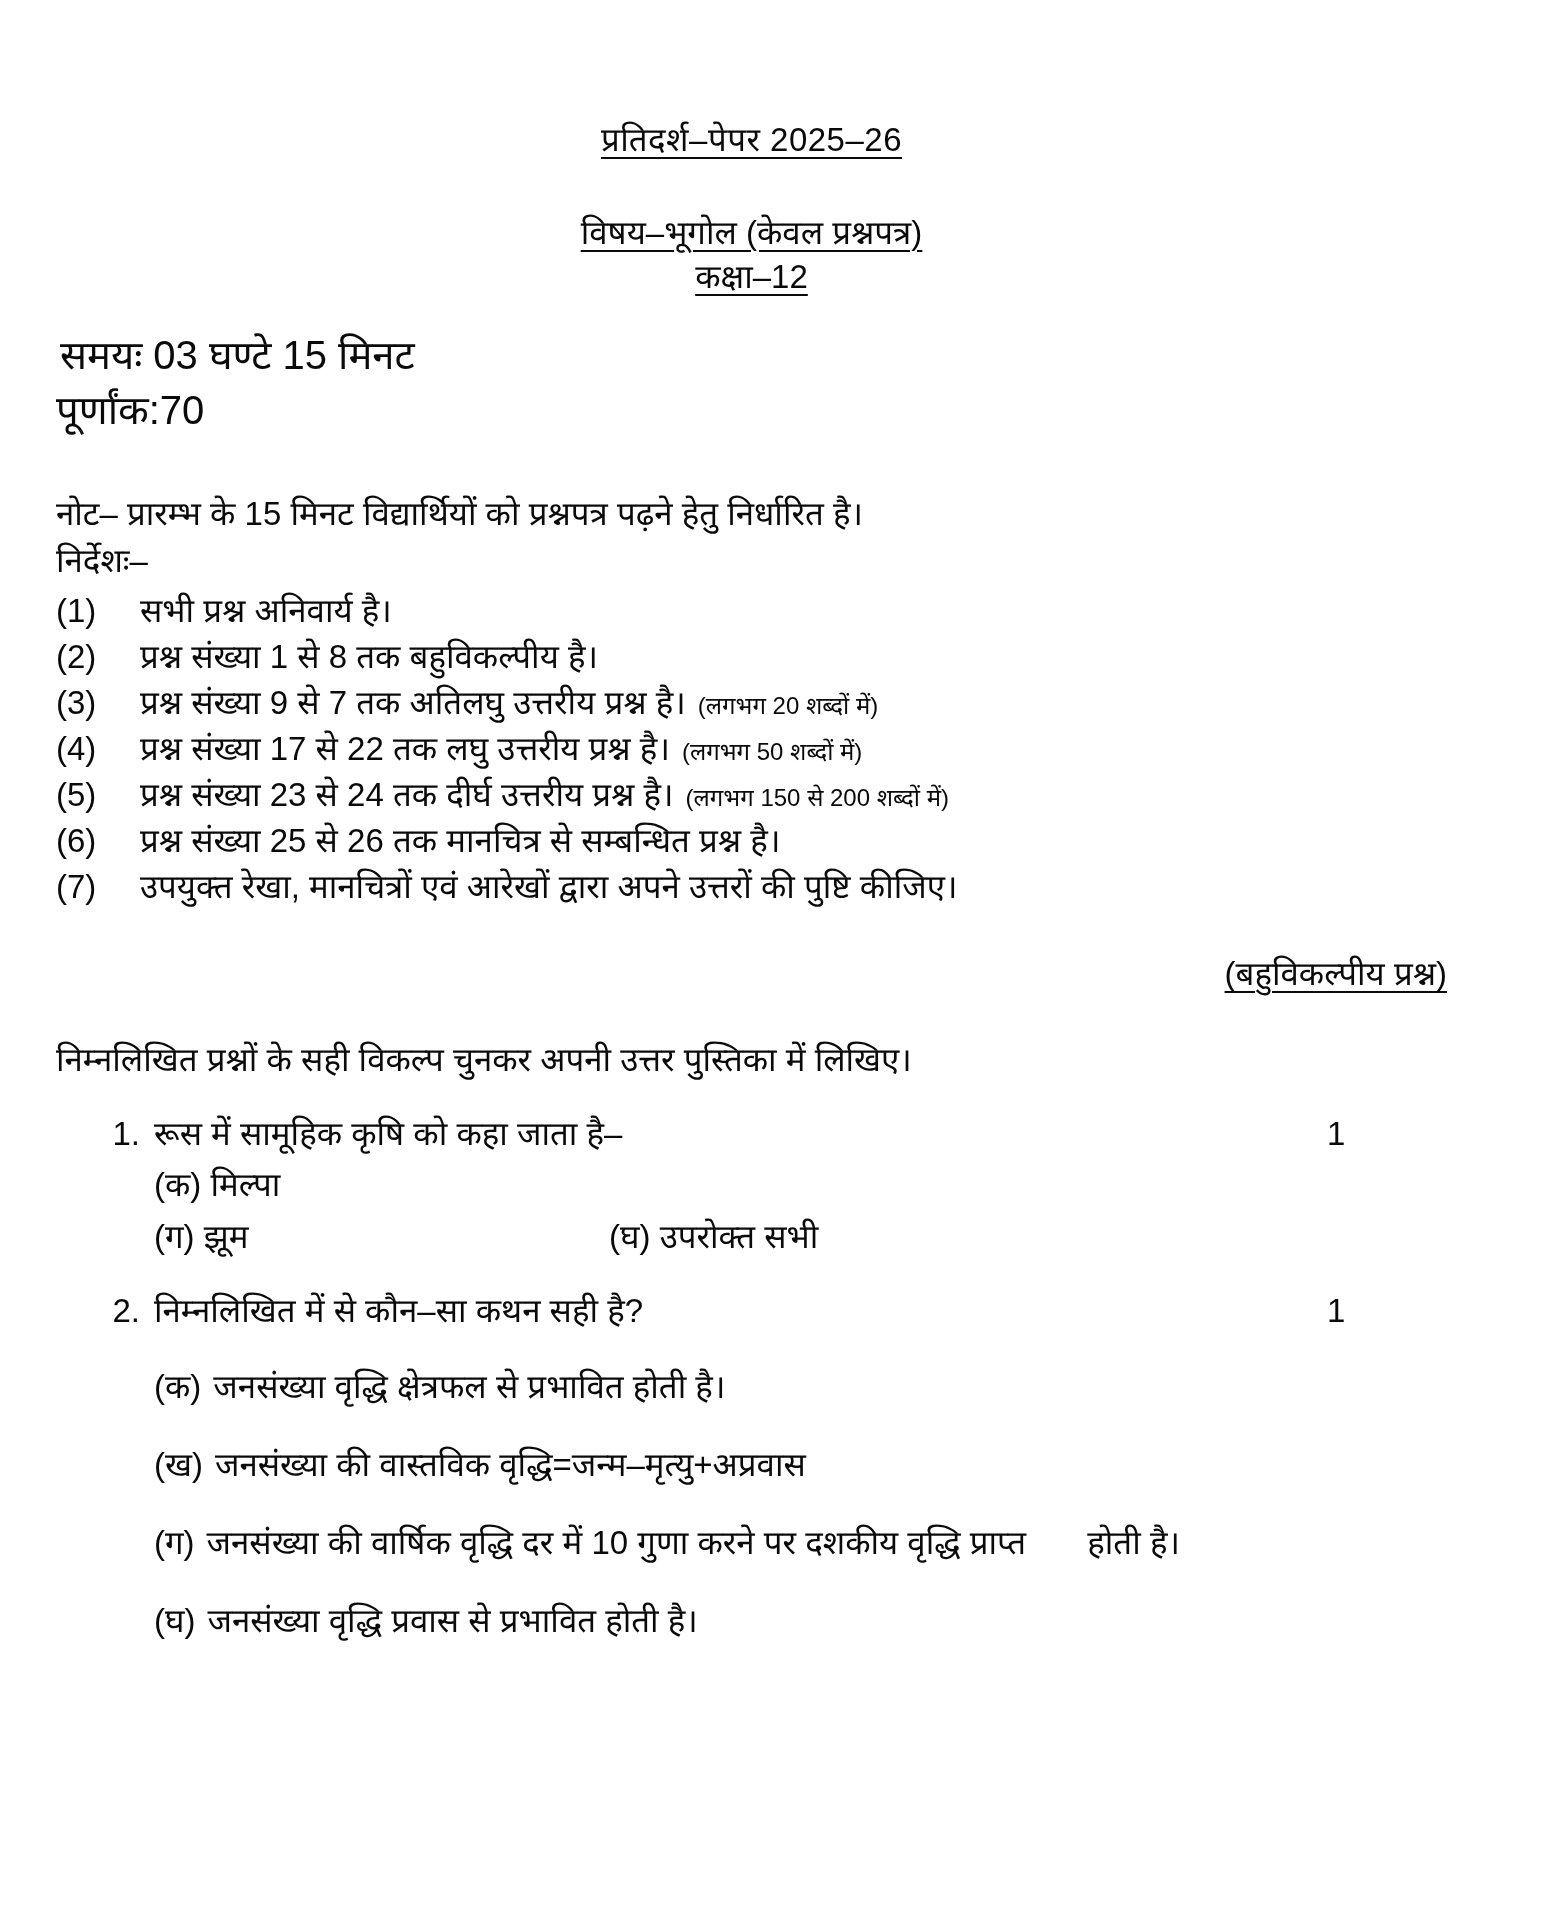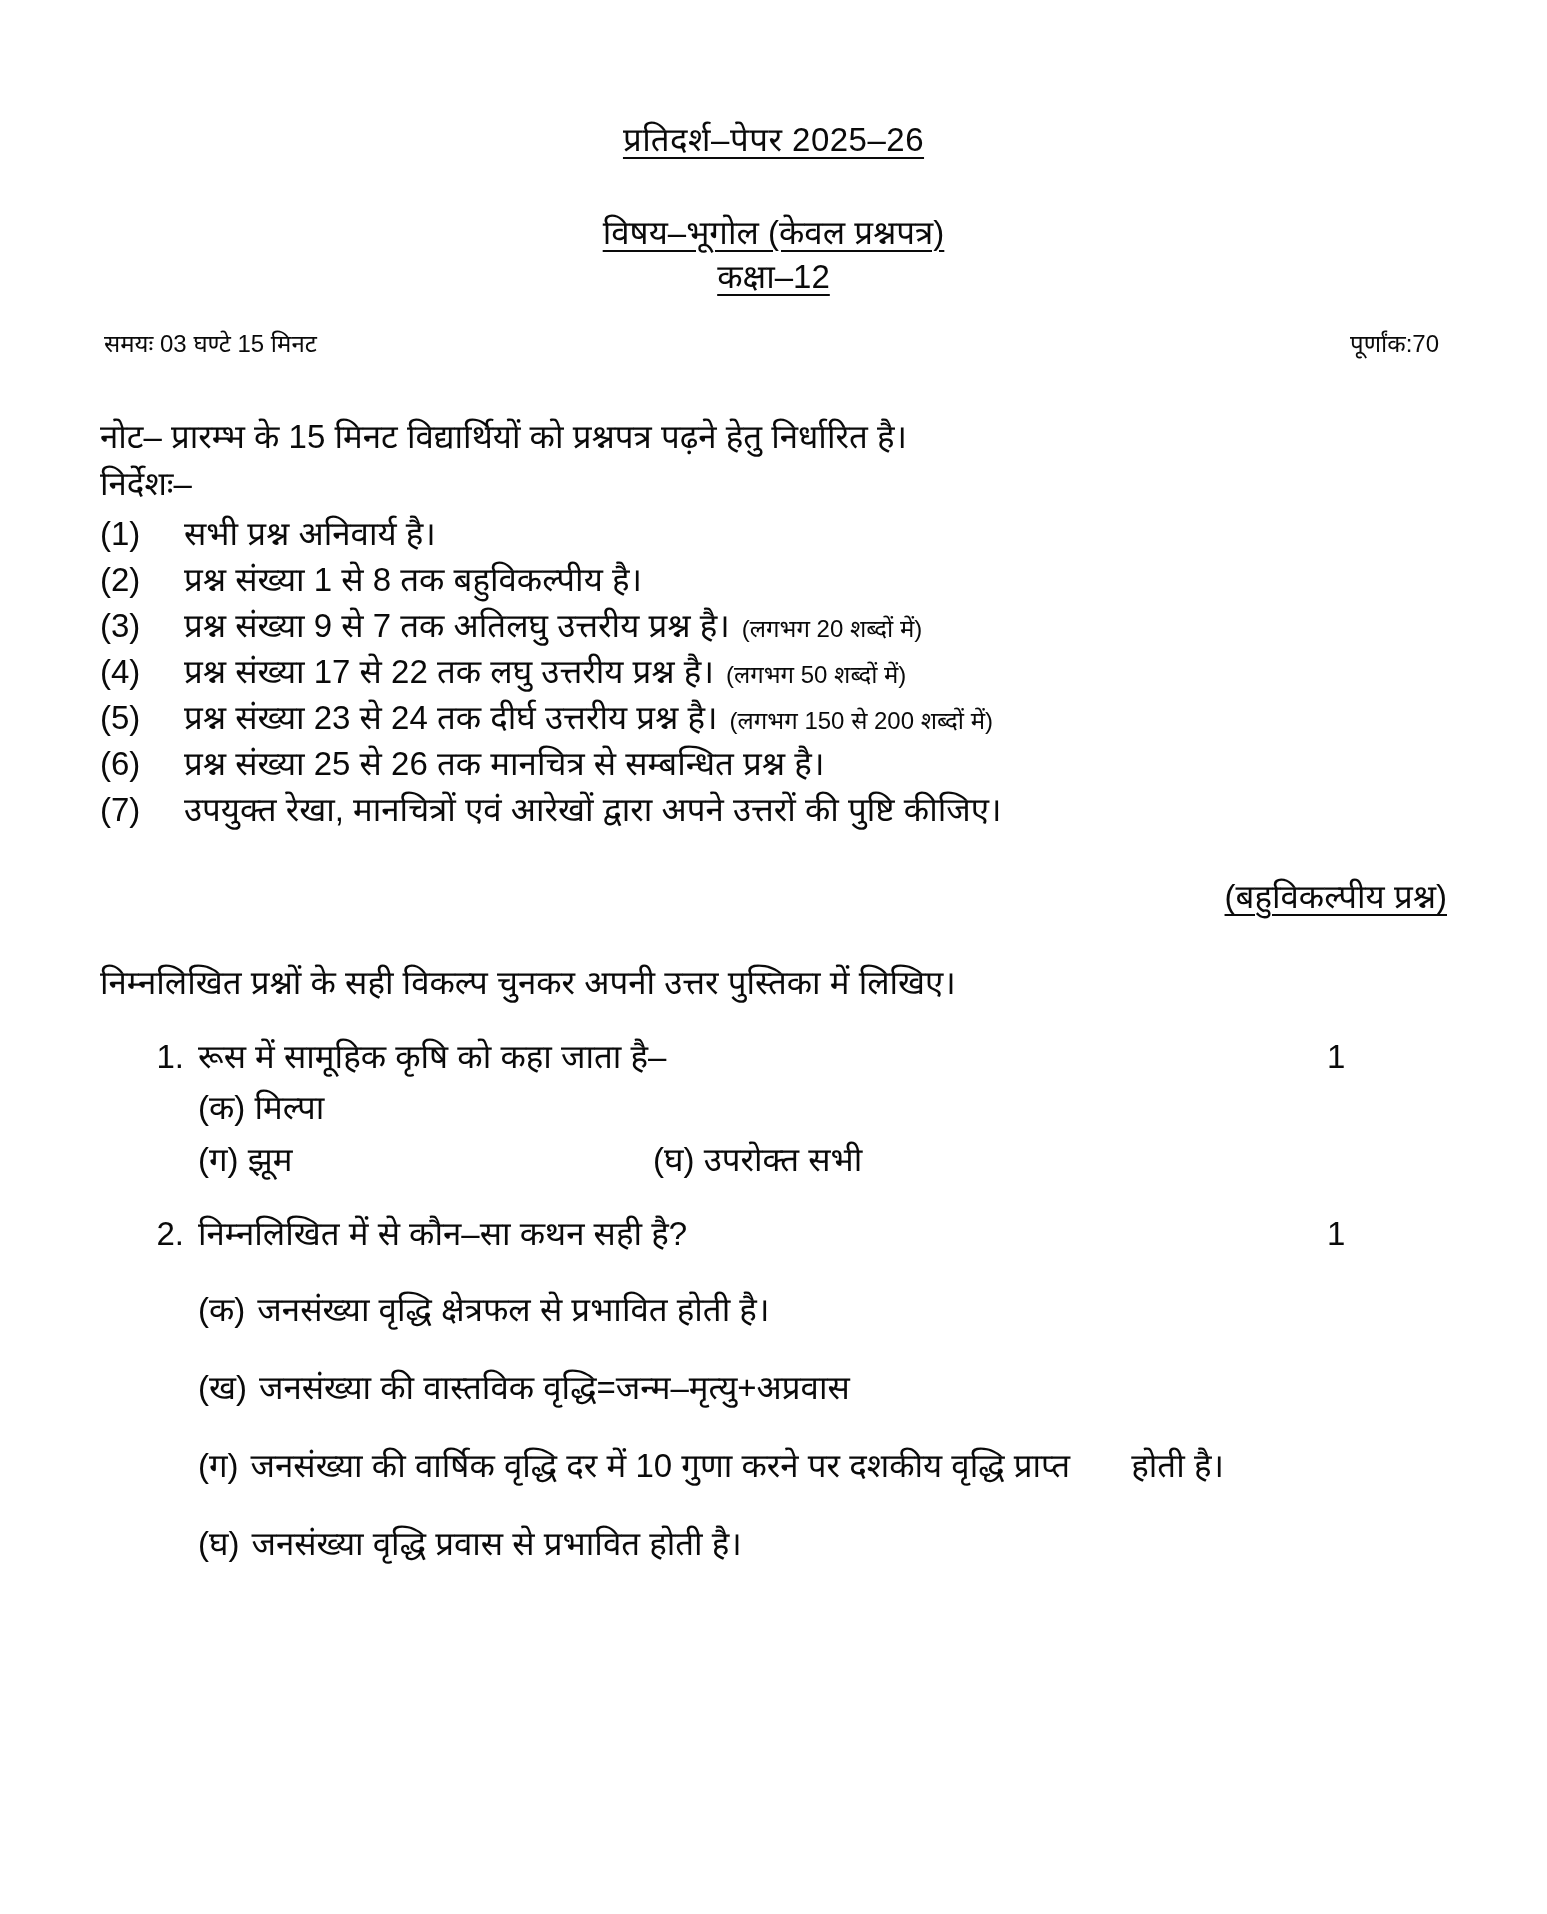--- a/index.html
+++ b/index.html
@@ -12,21 +12,21 @@
     height: 1914px;
     font-family: "Liberation Sans", "DejaVu Sans", sans-serif;
     color: #0a0a0a;
     position: relative;
     overflow: hidden;
   }
   .page {
     width: 1547px;
     height: 1914px;
     box-sizing: border-box;
-    padding: 118px 100px 0 100px;
+    padding: 118px 100px 0 56px;
     position: relative;
   }
 
   
   .center { text-align: center; }
   .u { text-decoration: underline; text-underline-offset: 6px; text-decoration-thickness: 2px; }
 
   .title-main {
     font-size: 33px;
     letter-spacing: 0.5px;
@@ -41,21 +41,22 @@
     font-size: 33px;
     line-height: 1.35;
   }
 
   
   .meta-row {
     display: flex;
     justify-content: space-between;
     align-items: flex-start;
     margin-top: 26px;
-    font-size: 24px;
+    font-size: 40px;
+    flex-direction: column;
   }
   .meta-left { padding-left: 4px; }
   .meta-right { padding-right: 8px; }
 
   
   .note {
     margin-top: 54px;
     font-size: 33px;
     line-height: 1.45;
   }

